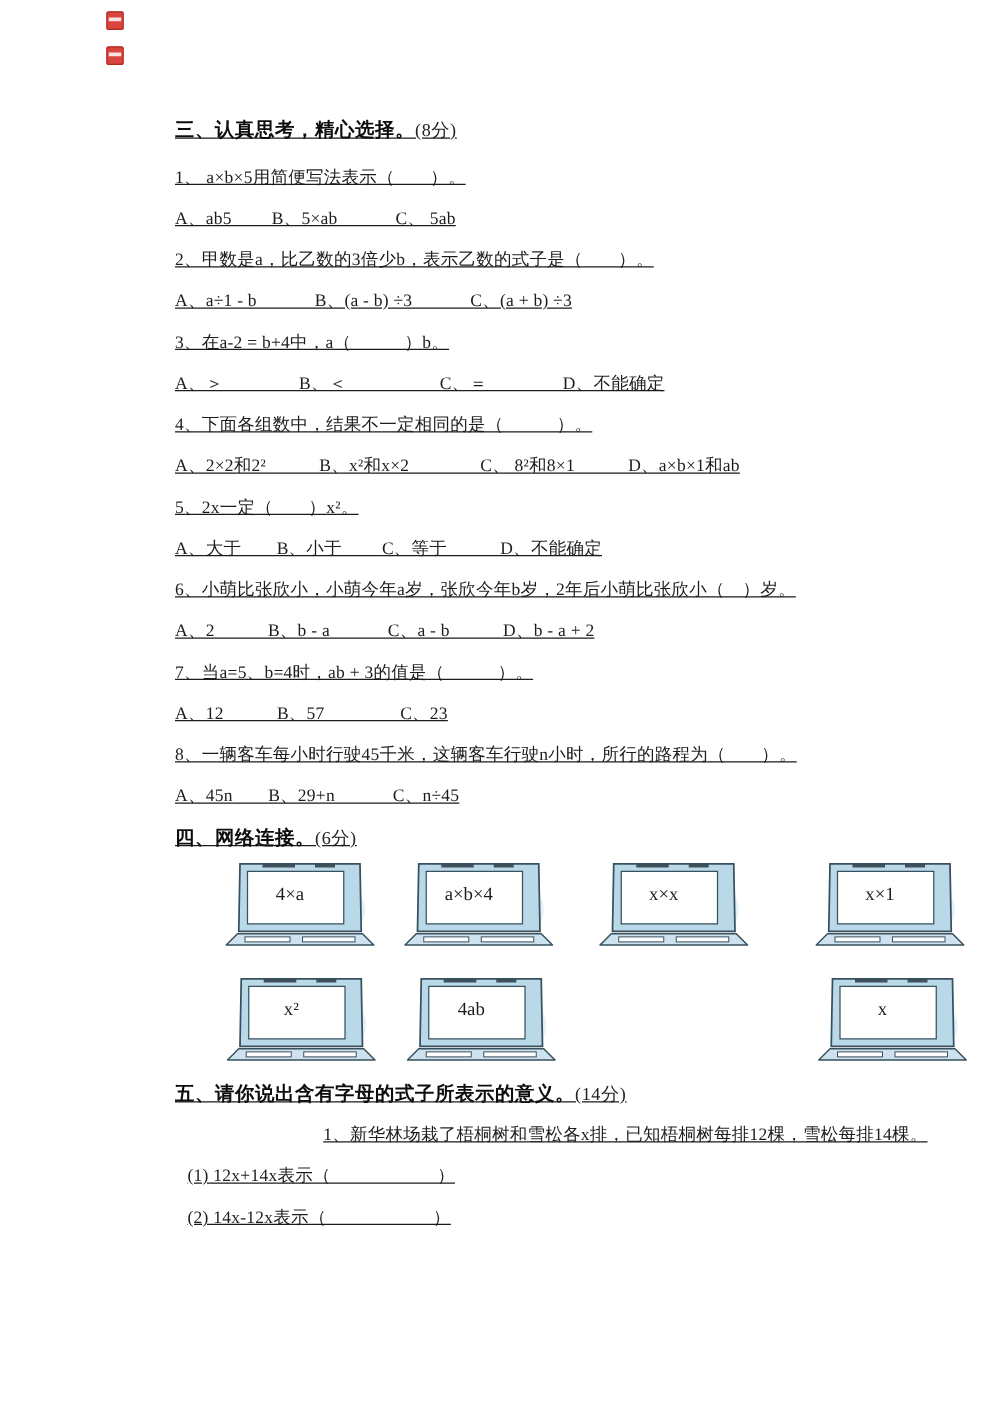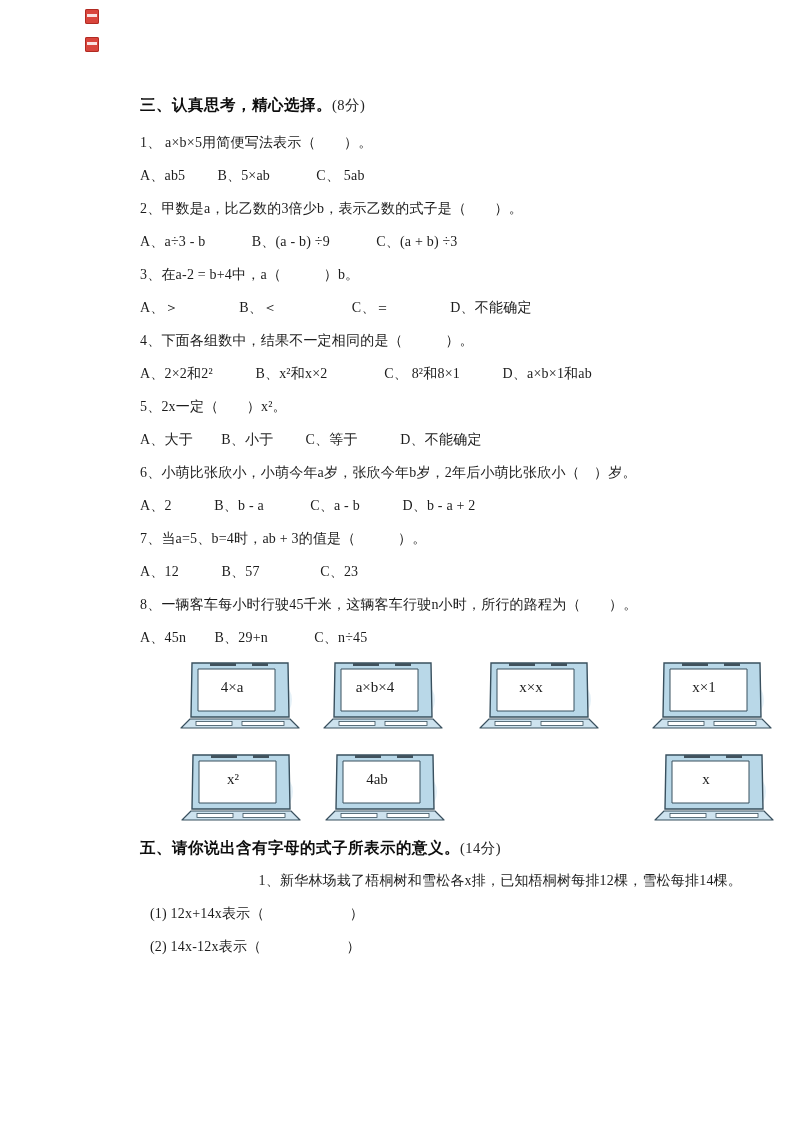--- a/index.html
+++ b/index.html
@@ -32,20 +32,21 @@
     opacity: .85;
   }
   .stamp-1 { top: 9px; }
   .stamp-2 { top: 37px; }
 
   .content {
     position: absolute;
     top: 0; left: 0;
     width: 792px;
     padding: 96px 50px 0 140px;
+    text-decoration: underline;
   }
   .sec-heading {
     font-family: "Liberation Sans", "DejaVu Sans", sans-serif;
     font-weight: bold;
     font-size: 15.5px;
     line-height: 18px;
     color: #0d0d0d;
     letter-spacing: .5px;
     white-space: pre-wrap;
   }
@@ -97,34 +98,35 @@
   <div class="stamp stamp-1"></div>
   <div class="stamp stamp-2"></div>
 
   <div class="content">
 
     <div class="sec-heading h3"><span>三、认真思考，精心选择。</span><span class="score">(8分)</span></div>
 
     <div class="line">1、 a×b×5用简便写法表示（　　）。</div>
     <div class="line">A、ab5　　 B、5×ab　　　 C、 5ab</div>
     <div class="line">2、甲数是a，比乙数的3倍少b，表示乙数的式子是（　　）。</div>
-    <div class="line">A、a÷3 - b　　　 B、(a - b) ÷9　　　 C、(a + b) ÷3</div>
+    <div class="line">A、a÷1 - b　　　 B、(a - b) ÷3　　　 C、(a + b) ÷3</div>
     <div class="line">3、在a-2 = b+4中，a（　　　）b。</div>
     <div class="line">A、＞　　　　 B、＜　　　　　 C、＝　　　　 D、不能确定</div>
     <div class="line">4、下面各组数中，结果不一定相同的是（　　　）。</div>
     <div class="line">A、2×2和2²　　　B、x²和x×2　　　　C、 8²和8×1　　　D、a×b×1和ab</div>
     <div class="line">5、2x一定（　　）x²。</div>
     <div class="line">A、大于　　B、小于　　 C、等于　　　D、不能确定</div>
     <div class="line">6、小萌比张欣小，小萌今年a岁，张欣今年b岁，2年后小萌比张欣小（　）岁。</div>
     <div class="line">A、2　　　B、b - a　　　 C、a - b　　　D、b - a + 2</div>
     <div class="line">7、当a=5、b=4时，ab + 3的值是（　　　）。</div>
     <div class="line">A、12　　　B、57　　　　 C、23</div>
     <div class="line">8、一辆客车每小时行驶45千米，这辆客车行驶n小时，所行的路程为（　　）。</div>
     <div class="line">A、45n　　B、29+n　　　 C、n÷45</div>
 
+    <div class="sec-heading h4"><span>四、网络连接。</span><span class="score">(6分)</span></div>
 
     <div class="laptops">
 
       <div class="laptop lap-0">
         <svg width="120" height="70" viewBox="0 0 120 70">
           <ellipse cx="103" cy="38" rx="9" ry="14" fill="#cfe6f2" opacity="0.55"></ellipse>
           <path d="M12,1 L108,1 L109,55 L11,55 Z" fill="#b9d8e8" stroke="#39505e" stroke-width="1.4"></path>
           <rect x="30" y="1.4" width="26" height="2.6" fill="#2c3b44" opacity="0.85"></rect>
           <rect x="72" y="1.4" width="16" height="2.6" fill="#2c3b44" opacity="0.85"></rect>
           <path d="M18,7 L95,7 L95,49 L18,49 Z" fill="#ffffff" stroke="#39505e" stroke-width="1"></path>

